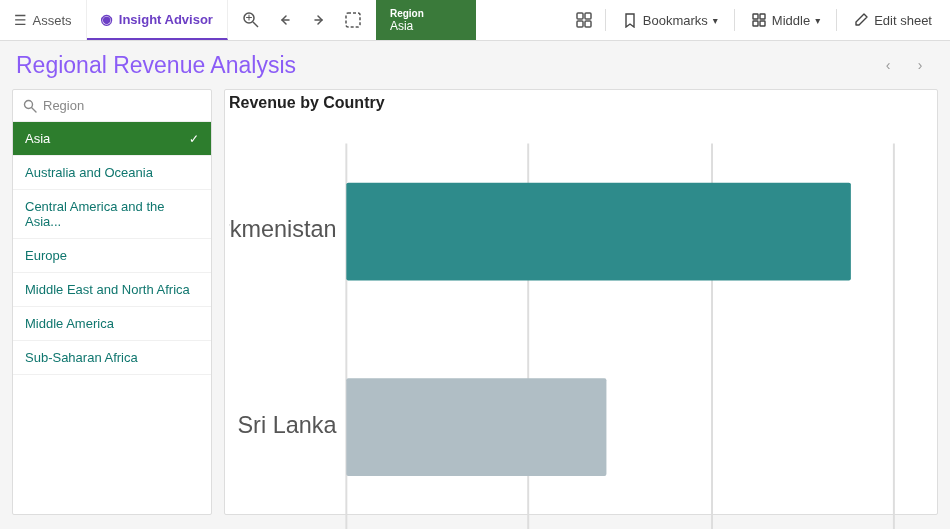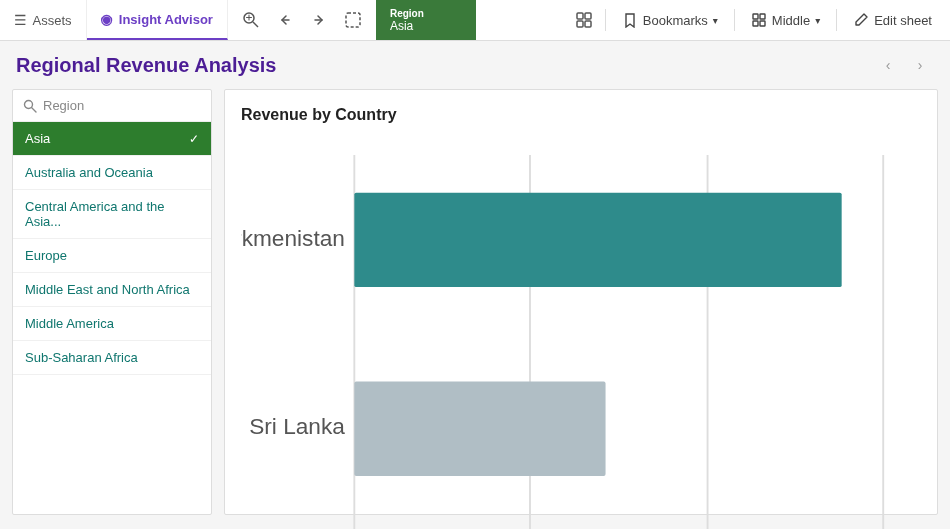--- a/index.html
+++ b/index.html
@@ -71,23 +71,23 @@
     .nav-divider { width: 1px; height: 22px; background: #ddd; margin: 0 2px; }
 
     
     .page-header {
       display: flex;
       align-items: center;
       padding: 10px 16px;
       background: #f5f5f5;
     }
     .page-title {
-      font-size: 20px;
-      font-weight: 700;
-      color: #4c1d95;
+      font-size: 23px;
+      font-weight: 400;
+      color: #8b5cf6;
       flex: 1;
     }
     .page-nav-arrows {
       display: flex; gap: 4px;
     }
     .arrow-btn {
       width: 28px; height: 28px;
       display: flex; align-items: center; justify-content: center;
       cursor: pointer; color: #999; font-size: 14px; border-radius: 3px;
     }
@@ -138,21 +138,21 @@
       color: #fff;
       font-size: 12px;
     }
 
     
     .chart-area {
       flex: 1;
       background: #fff;
       border: 1px solid #ddd;
       border-radius: 2px;
-      padding: 16px;
+      padding: 4px;
       display: flex;
       flex-direction: column;
     }
     .chart-title {
       font-size: 16px;
       font-weight: 600;
       margin-bottom: 12px;
       color: #222;
     }
 

